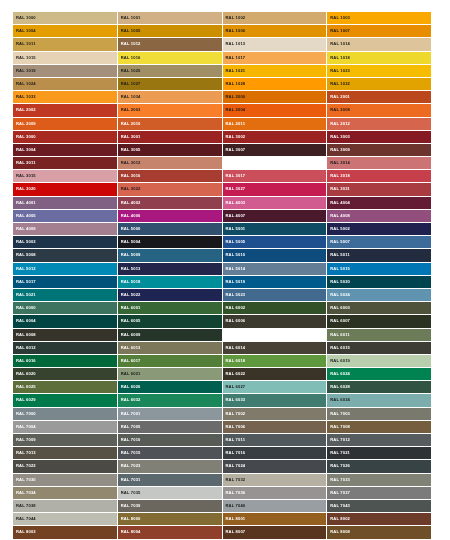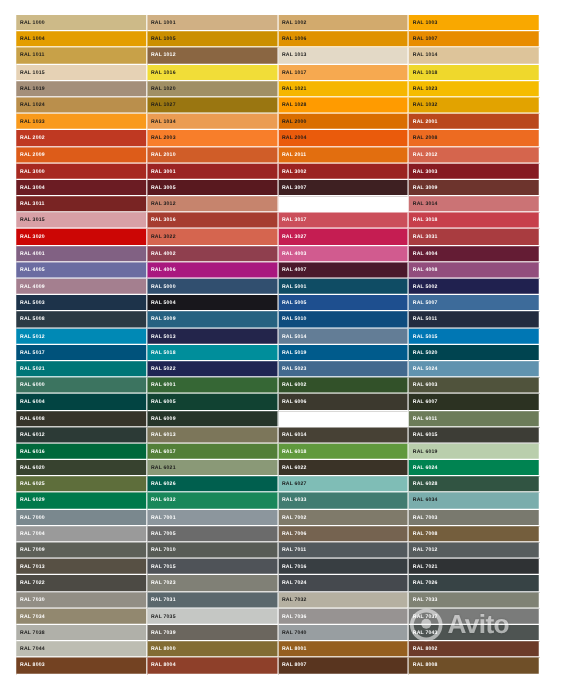--- a/index.html
+++ b/index.html
@@ -583,18 +583,14 @@
       </div>
       <div class="swatch" style="background-color: rgb(111, 79, 40);">
         <span class="swatch-label lbl-light">RAL 8008</span>
       </div>
       <div class="swatch" style="background-color: rgb(91, 58, 41);"></div>
       <div class="swatch" style="background-color: rgb(89, 35, 33);"></div>
       <div class="swatch" style="background-color: rgb(56, 44, 30);"></div>
       <div class="swatch" style="background-color: rgb(99, 58, 52);"></div>
     </div>
 
-  <div id="watermark">
-    <div id="watermark-mark"></div>
-    <div id="watermark-text">Avito</div>
-  </div>
 
 </div>
 
 </body></html>

